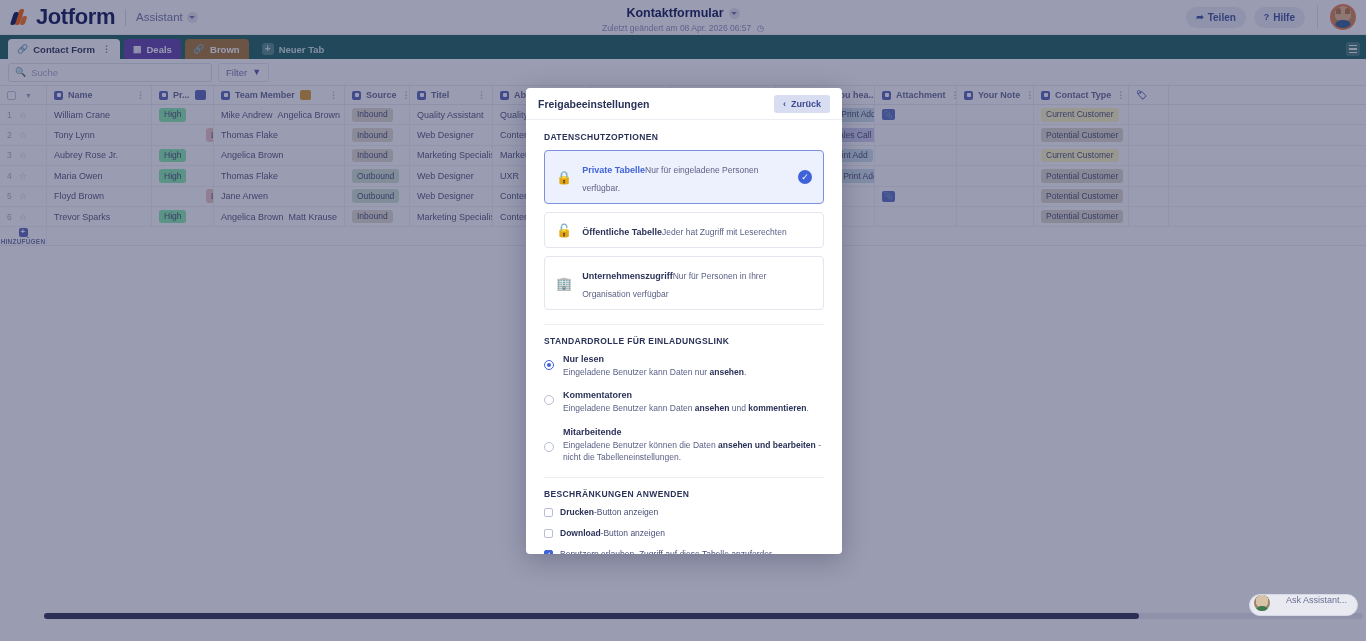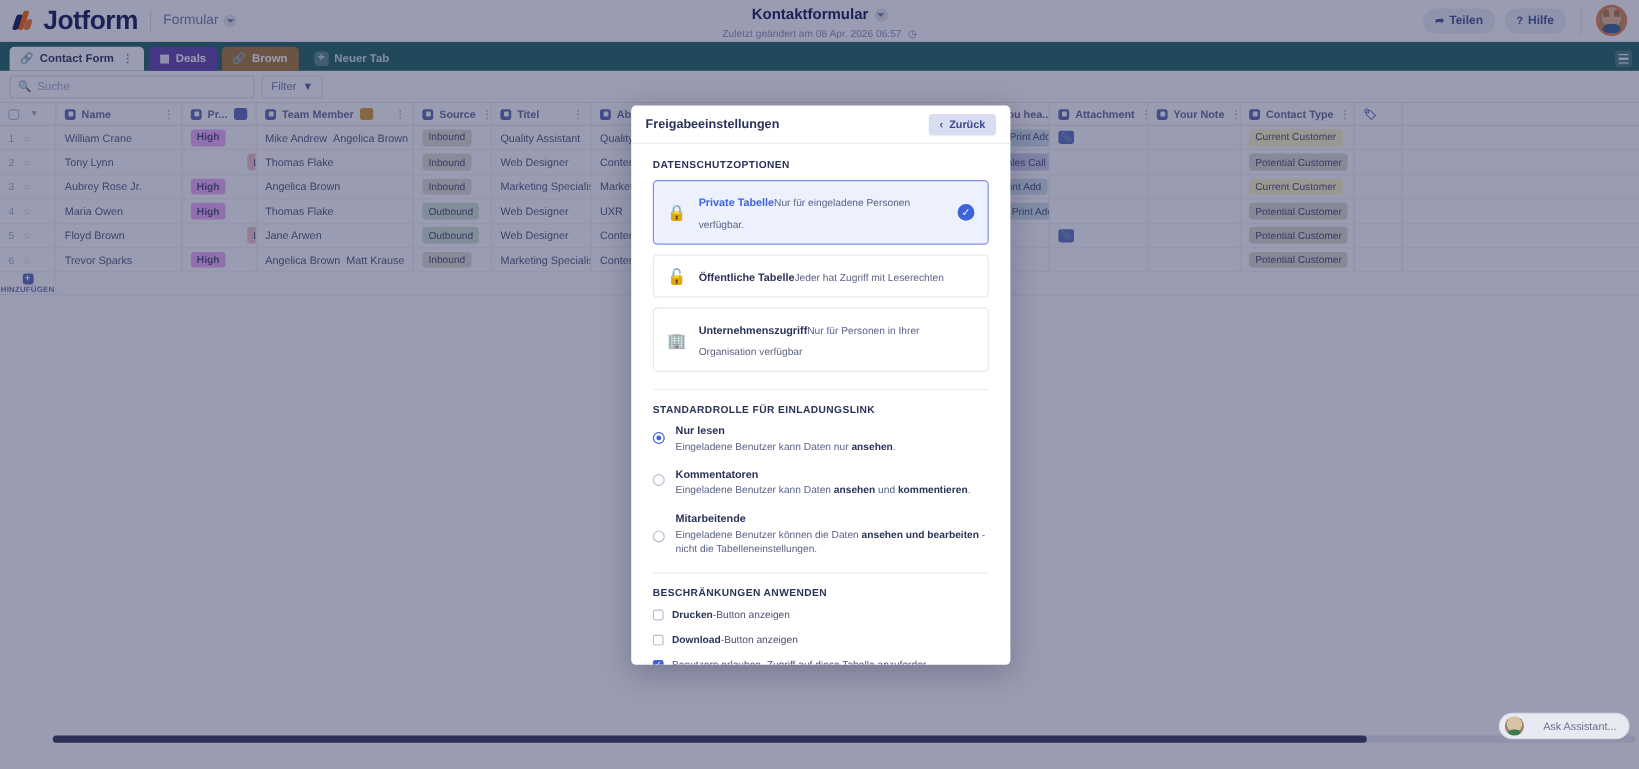--- a/index.html
+++ b/index.html
@@ -172,21 +172,21 @@
   .td {
     display: flex; align-items: center; padding: 0 7px; border-right: 1px solid #f1f2f6;
     font-size: 9px; color: #4f5478; white-space: nowrap; overflow: hidden; gap: 5px;
   }
   .td.rowno { color: #a8acc6; font-size: 8.5px; gap: 7px; }
   .star { color: #c7cade; font-size: 9px; }
   .chip {
     display: inline-block; padding: 1.5px 5px; border-radius: 3px;
     font-size: 8.5px; color: #454a70; line-height: 1.25;
   }
-  .c-high { background: #f0abfc; font-weight: bold; }
+  .c-high { background: #86efac; }
   .c-low { background: #efc6c6; margin-left: 47px; }
   .c-inb { background: #e1ddd2; }
   .c-out { background: #cfe4d2; }
   .c-acct { background: #cfd3ef; }
   .c-sec { background: #cfe7ea; }
   .c-file { background: #dbd4e8; }
   .c-hum { background: #bfe0e2; }
   .c-recr { background: #e2cfcf; }
   .c-cust { background: #e8c9b6; }
   .c-sales { background: #cfd0ef; }
@@ -223,21 +223,21 @@
     display: flex; align-items: center;
   }
   .hscroll {
     position: absolute; left: 44px; right: 3px; bottom: 22px; height: 6px;
     background: #e9eaf0; border-radius: 3px;
   }
   .hscroll i { display:block; width: 83%; height: 100%; background: #2c3152; border-radius: 3px; }
 
   .ask-assistant {
     position: absolute; right: 8px; bottom: 25px; z-index: 60;
-    display: flex; align-items: center; gap: 16px; height: 22px;
+    display: flex; gap: 16px; height: 22px;
     padding: 0 10px 0 4px; border-radius: 12px; background: #e9eaf1;
     border: 1px solid #d6d8e6; cursor: pointer;
   }
   .ask-assistant .cat {
     width: 16px; height: 16px; border-radius: 50%;
     background: radial-gradient(circle at 50% 40%, #d8c3a8 0 50%, #9b8568 51% 100%);
     position: relative; overflow: hidden;
   }
   .ask-assistant .cat::after { content:""; position:absolute;left:2px;right:2px;bottom:0;height:5px;background:#3d7a4e;border-radius:5px 5px 0 0; }
   .ask-assistant span { font-size: 9px; color: #6b6f93; }
@@ -325,21 +325,21 @@
       <div class="brand">
         <div class="logo-mark">
             <i class="a"></i>
             <i class="b"></i>
             <i class="c"></i>
           </div>
         <div class="brand-name">Jotform</div>
       </div>
       <div class="vdiv"></div>
       <div class="tabellen">
-        <span>Formular</span>
+        <span>Assistant</span>
         <span class="caret-circ"></span>
       </div>
 
       <div class="doc-center">
         <div class="doc-title">
           <span>Kontaktformular</span>
           <span class="caret-circ"></span>
         </div>
         <div class="doc-sub">
           <span>Zuletzt geändert am 08 Apr. 2026 06:57</span>

